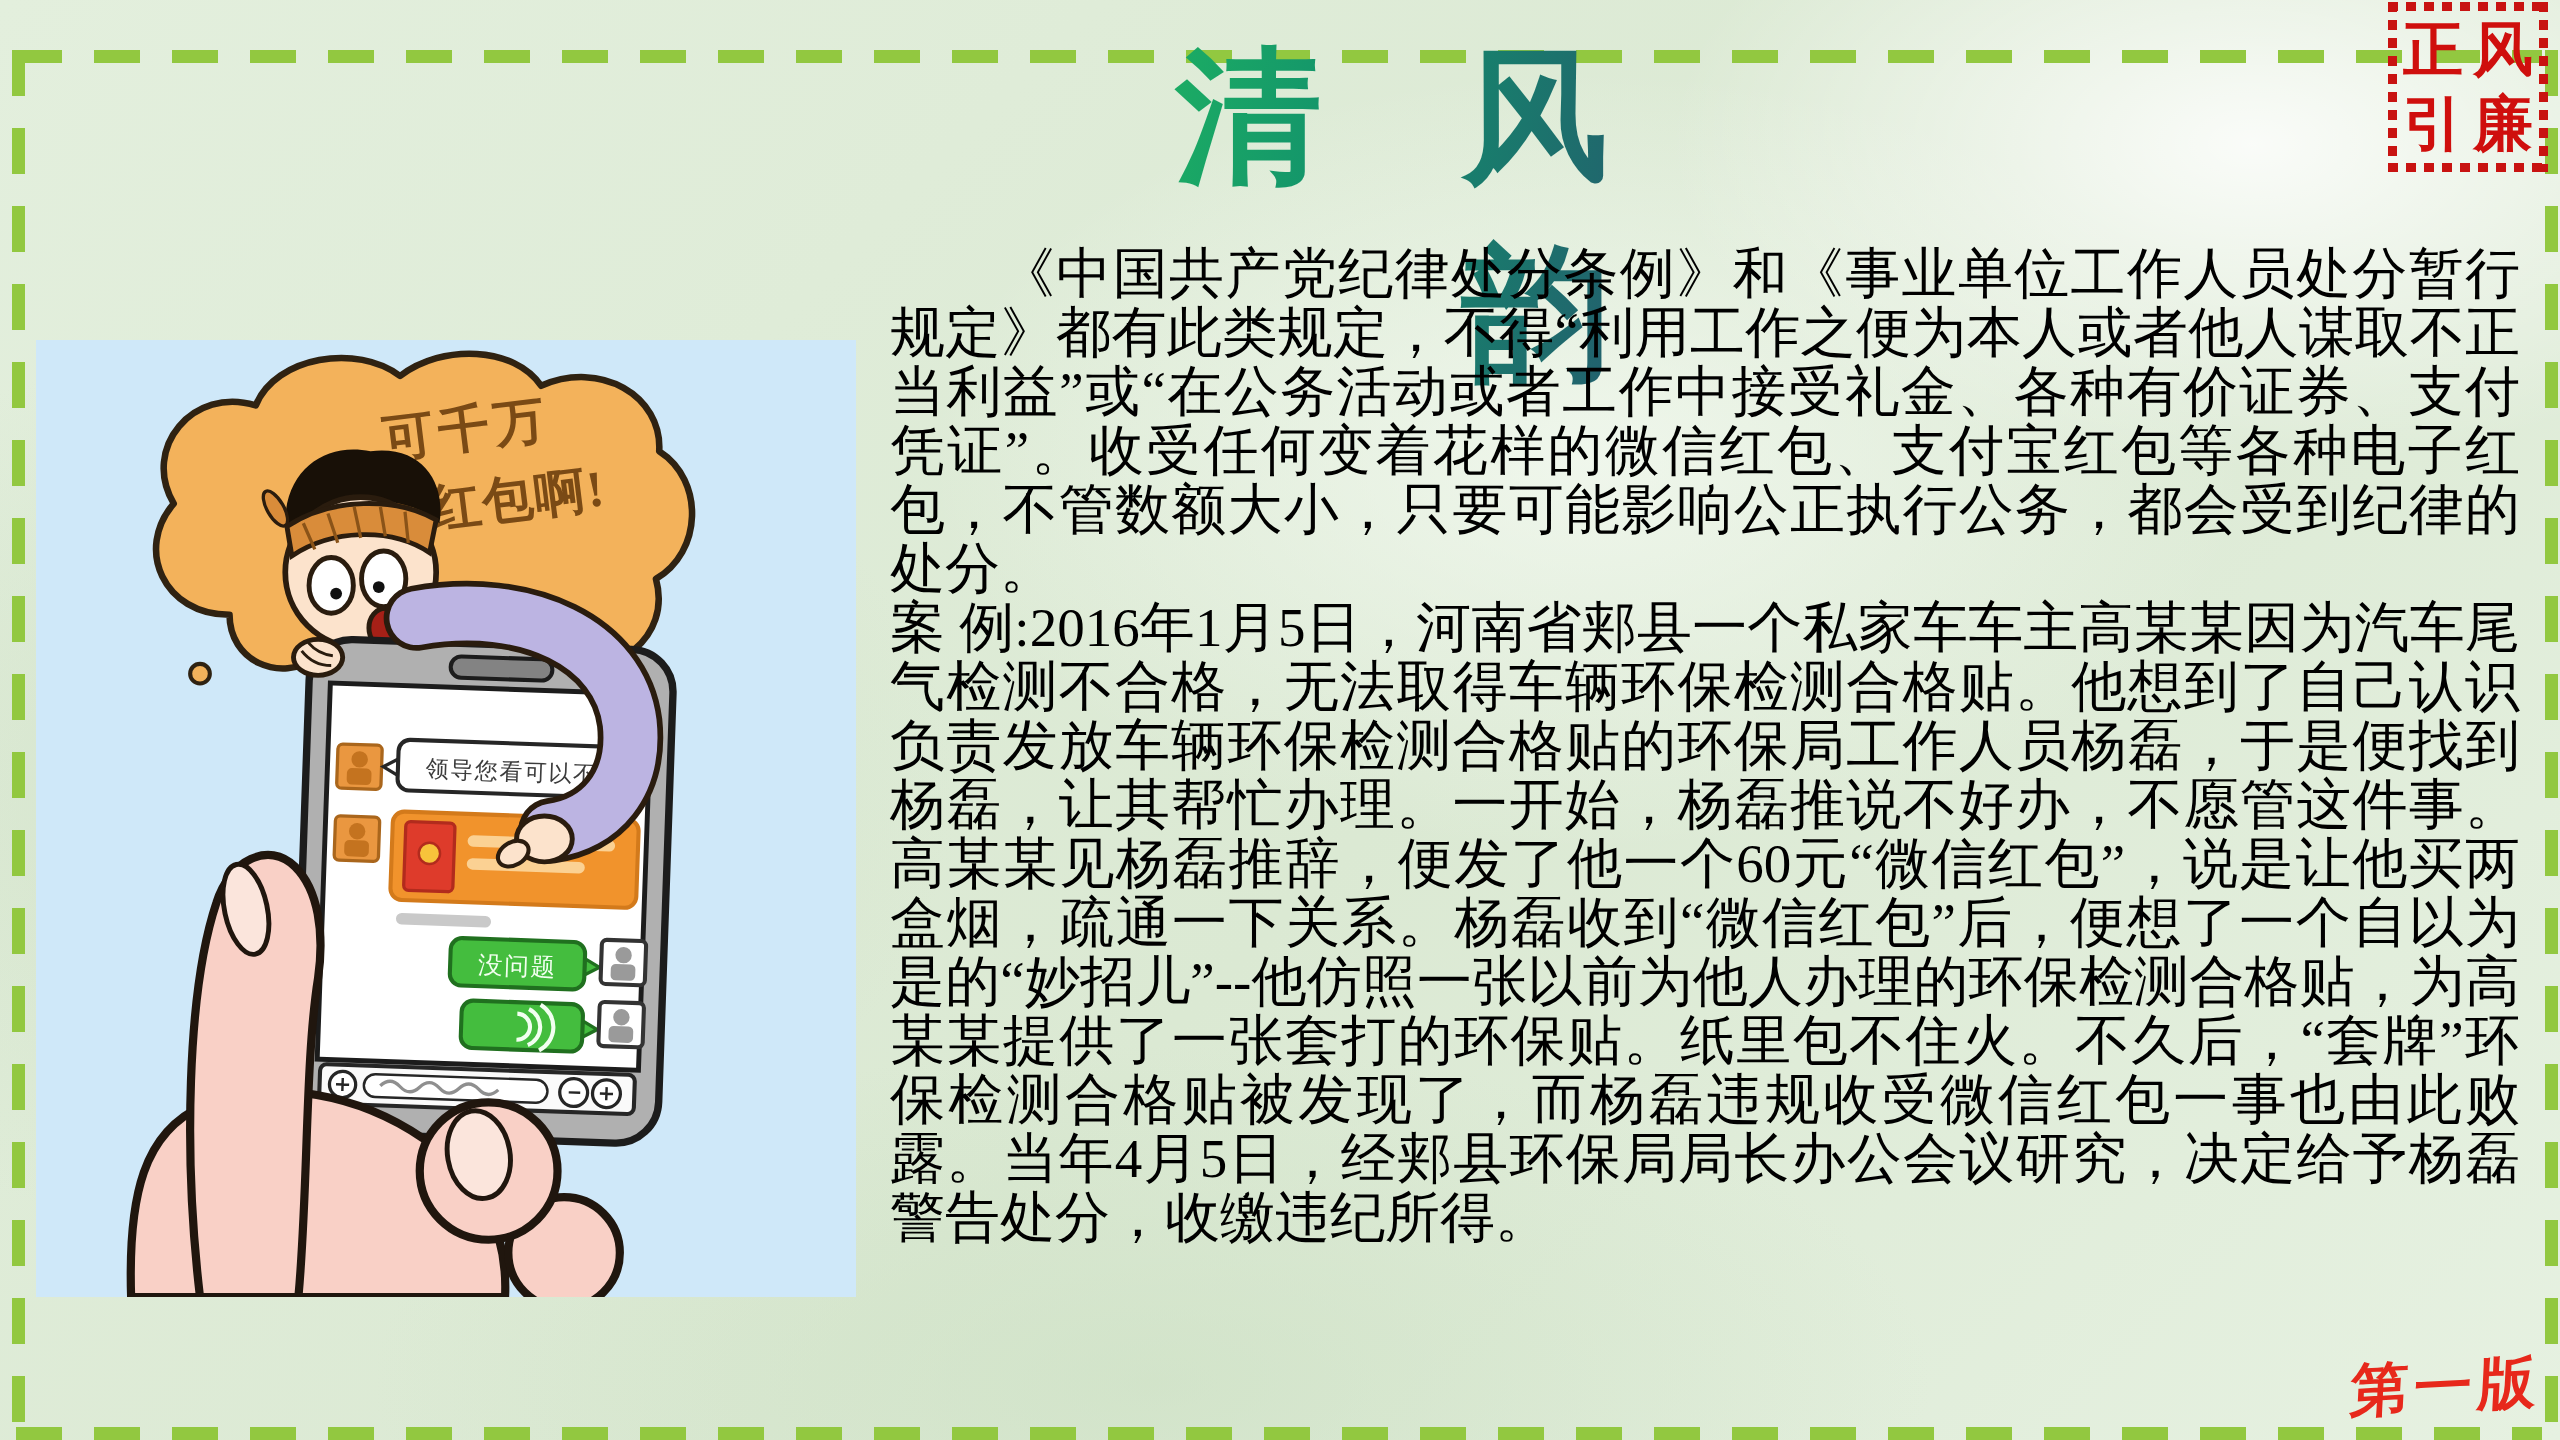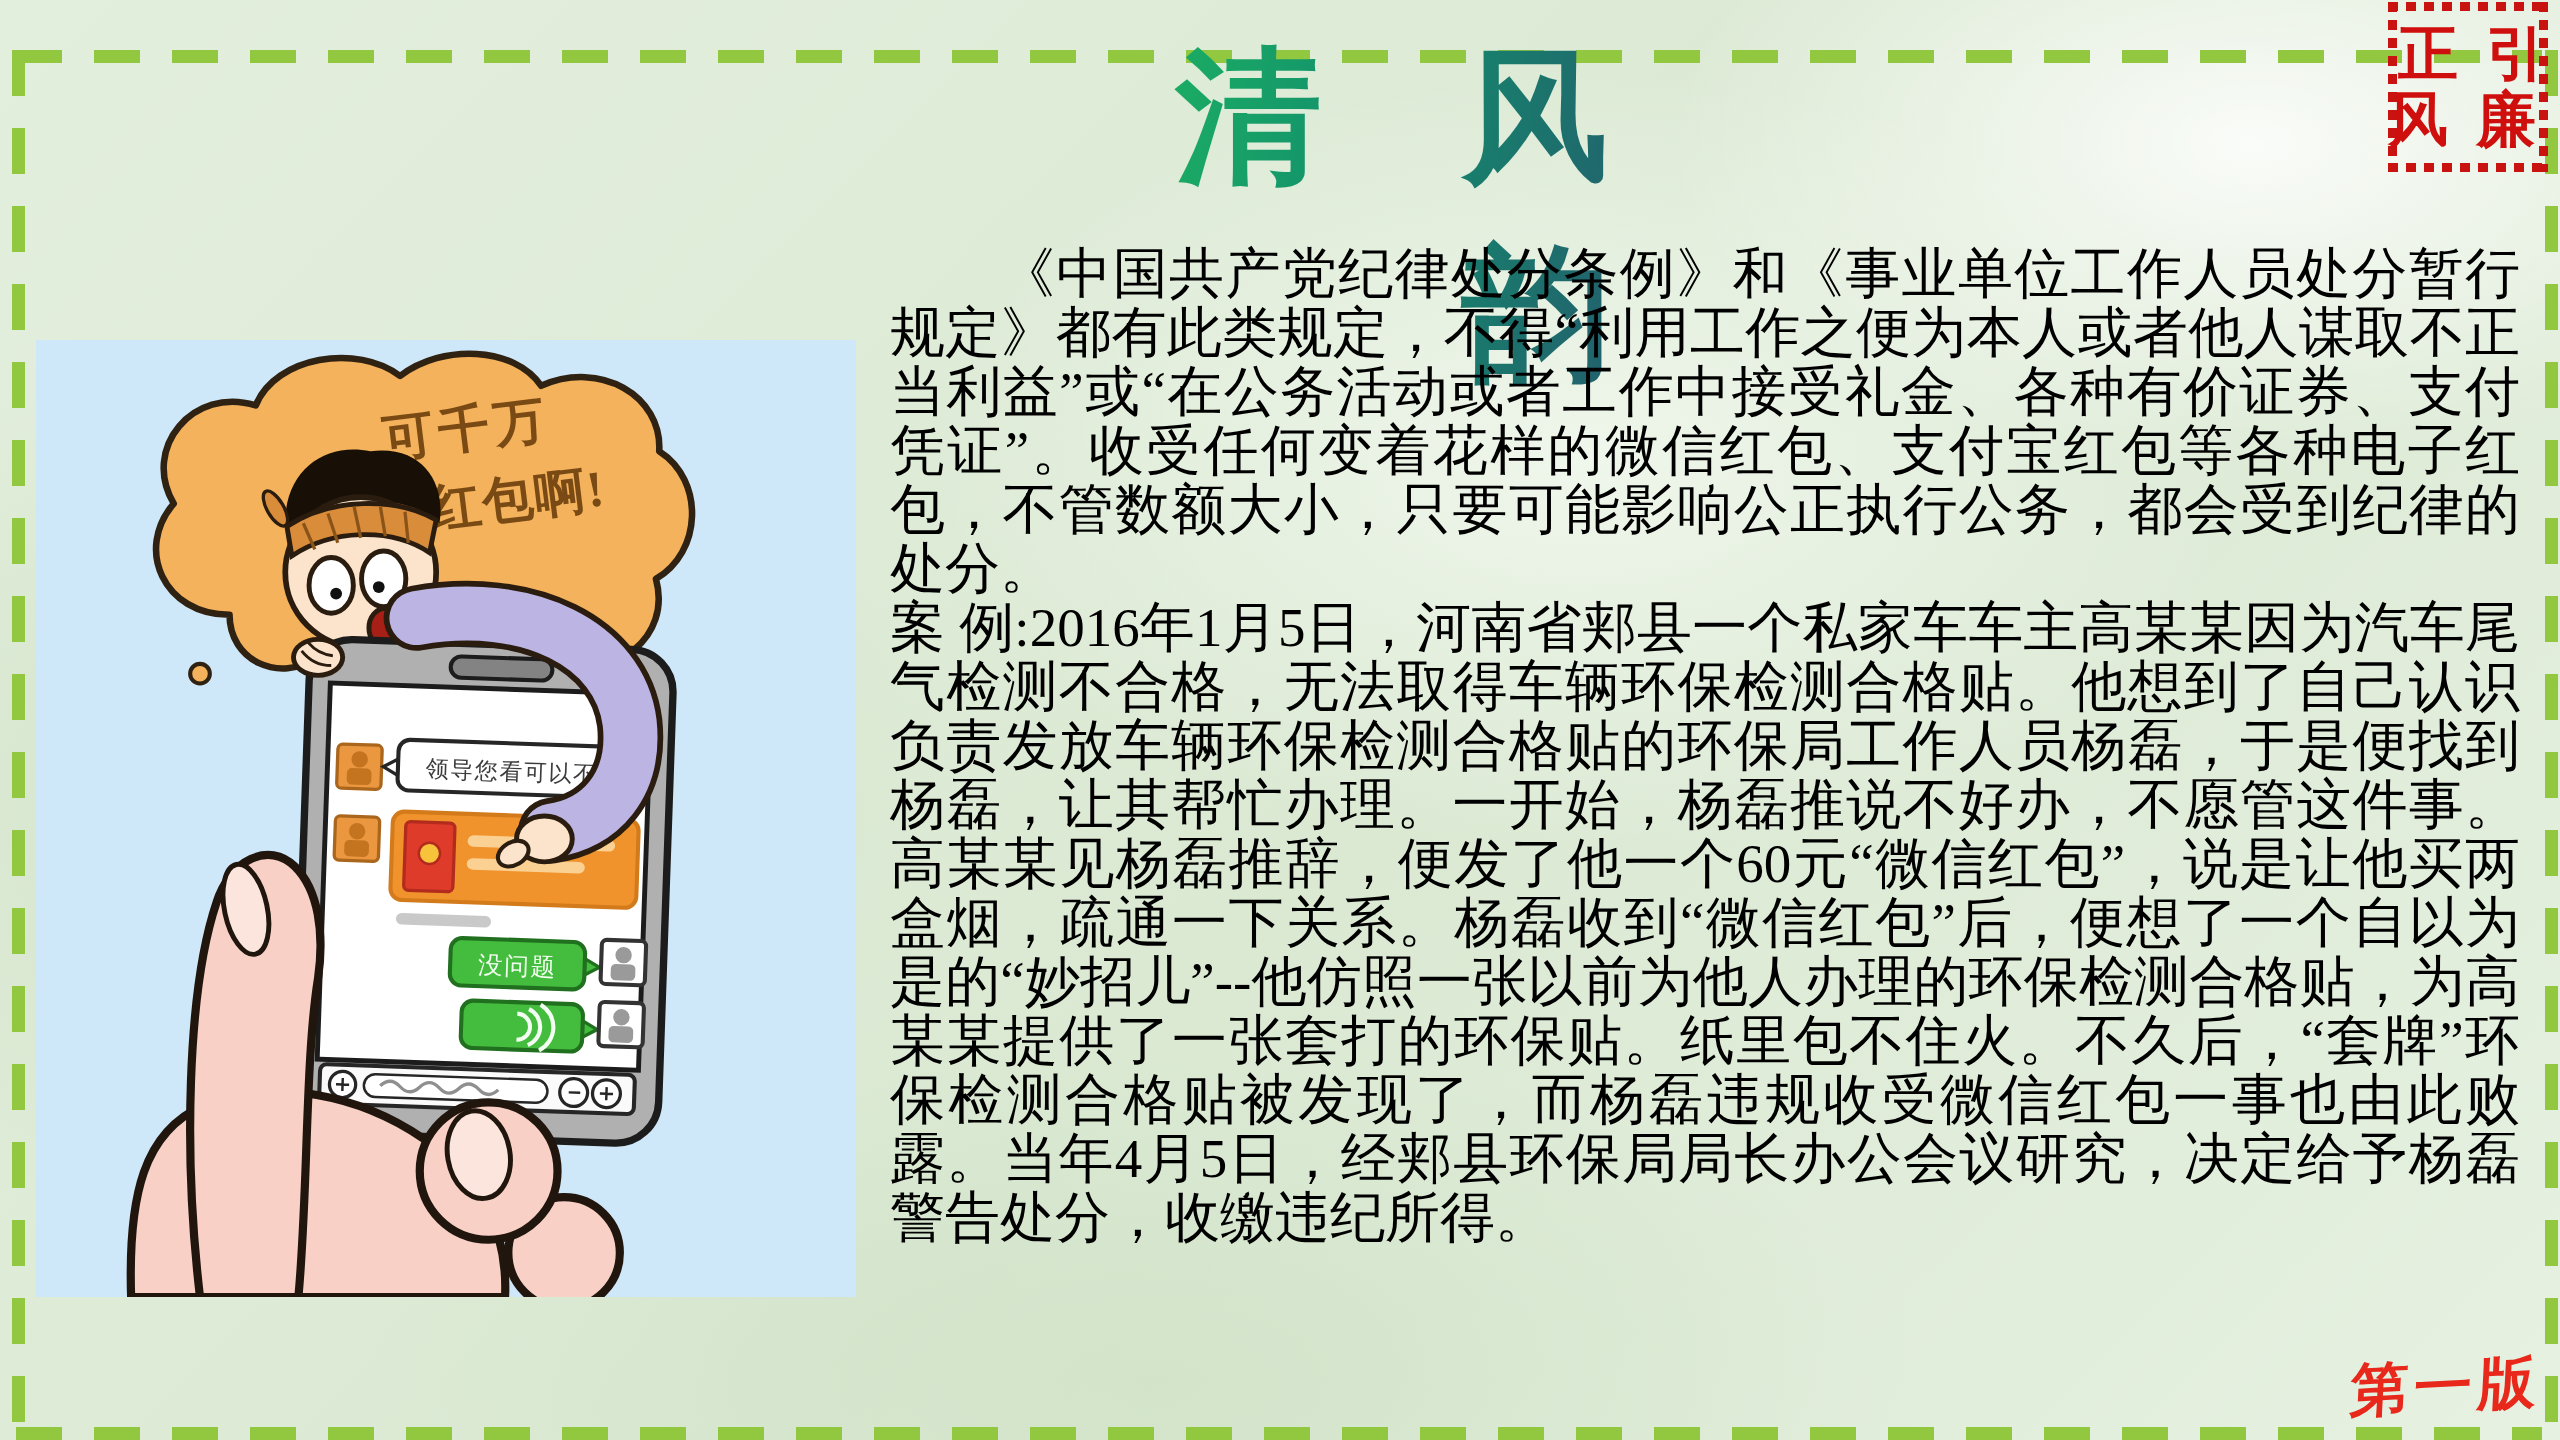--- a/index.html
+++ b/index.html
@@ -32,21 +32,21 @@
   .stamp{
     position:absolute;left:2388px;top:2px;width:160px;height:170px;
     background-image:
       repeating-linear-gradient(90deg,#c81311 0 10px,transparent 10px 18px),
       repeating-linear-gradient(90deg,#c81311 0 10px,transparent 10px 18px),
       repeating-linear-gradient(180deg,#c81311 0 10px,transparent 10px 18px),
       repeating-linear-gradient(180deg,#c81311 0 10px,transparent 10px 18px);
     background-size:100% 9px,100% 9px,9px 100%,9px 100%;
     background-position:top,bottom,left,right;
     background-repeat:no-repeat;
-    display:flex;flex-direction:row;justify-content:space-between;align-items:center;gap:8px;
+    display:flex;flex-direction:column;justify-content:center;align-items:center;gap:8px;
   }
   .stamp-line{font-size:60px;font-weight:bold;color:#cf0f0d;letter-spacing:10px;text-indent:10px;line-height:66px;}
 
   .article{position:absolute;left:890px;top:244px;width:1630px;color:#000;}
   .article h2{margin:0 0 12px 0;font-size:60px;line-height:72px;font-weight:bold;letter-spacing:2px;}
   .article p{margin:0;font-size:55px;line-height:59px;text-align:justify;text-justify:inter-ideograph;}
   .article p.intro{text-indent:2em;}
   .case-label{font-weight:normal;}
 
   .edition{

